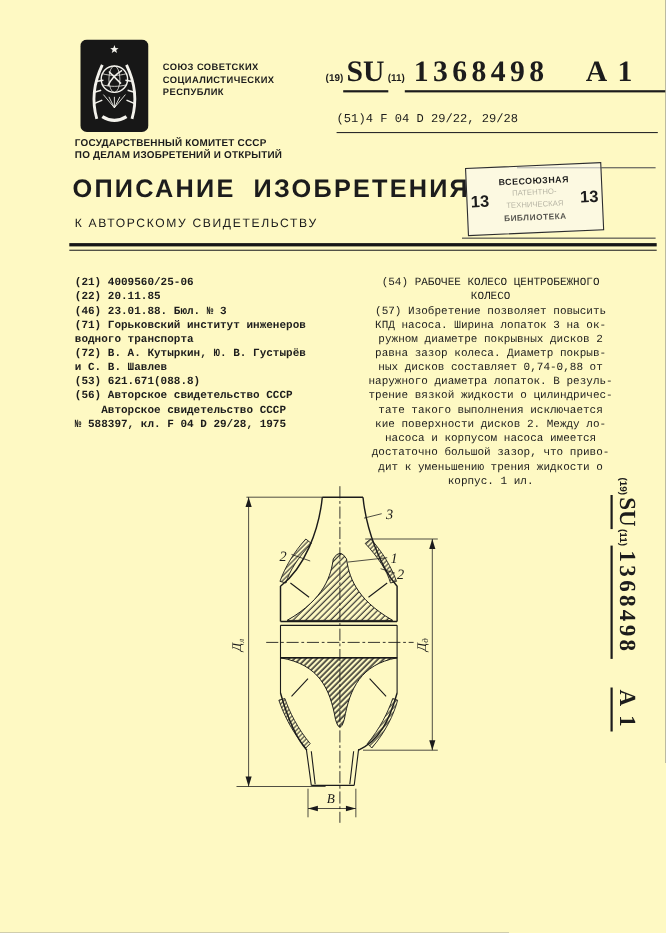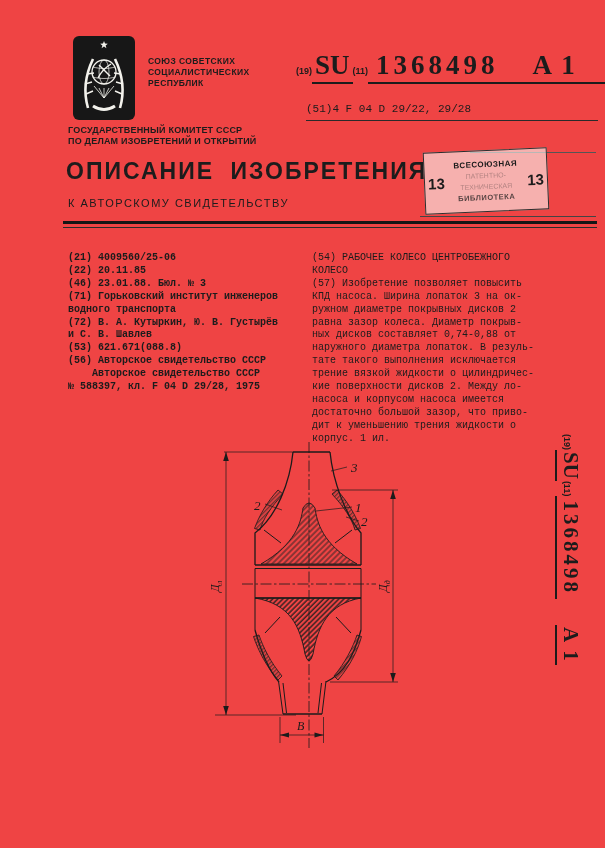--- a/index.html
+++ b/index.html
@@ -1,16 +1,16 @@
 <!DOCTYPE html>
 <html><head>
 <meta charset="utf-8">
 <style>
   html,body{margin:0;padding:0;background:#888;}
-  #page{position:relative;width:605px;height:848px;background:#ef4444;overflow:hidden;
+  #page{position:relative;width:605px;height:848px;background:#fef9c3;overflow:hidden;
         font-family:"Liberation Sans",sans-serif;color:#1c1c1c;}
   .abs{position:absolute;}
   
   #emblem{left:73px;top:36px;}
   #union{left:148px;top:56px;font-size:8.5px;font-weight:bold;line-height:11px;letter-spacing:.4px;}
   #doccode{left:296px;top:50px;display:flex;align-items:baseline;white-space:nowrap;}
   .tiny{font-size:9px;font-weight:bold;}
   .bigcode{font-family:"Liberation Serif",serif;font-weight:bold;font-size:27px;}
   #su-span{border-bottom:2.5px solid #1c1c1c;padding:0 3px 1px 3px;}
   #numgrp{border-bottom:2.5px solid #1c1c1c;padding:0 34px 1px 8px;display:inline-flex;align-items:baseline;}
@@ -32,21 +32,21 @@
   .stamp-faint{font-size:7px;opacity:.32;}
   .stamp-l4{font-size:7.5px;font-weight:bold;opacity:.75;letter-spacing:.5px;}
   #stamp-rule{left:420px;top:216px;width:176px;height:1px;background:#444;}
   
   #rule-thick{left:63px;top:221px;width:534px;height:3px;background:#161616;}
   #rule-thin{left:63px;top:227px;width:534px;height:1px;background:#2a2a2a;}
   
   .col{font-family:"Liberation Mono",monospace;font-size:10px;line-height:12.9px;}
   .col div{white-space:pre;}
   #col-left{left:68px;top:252px;width:242px;font-weight:bold;}
-  #col-right{left:312px;top:252px;width:244px;}
+  #col-right{left:324px;top:252px;width:244px;text-align:center;}
   
   #fig{left:150px;top:430px;}
   .fline{stroke:#1b1b1b;stroke-width:1.3;fill:none;}
   .fmed{stroke:#1b1b1b;stroke-width:1;fill:none;}
   .fthin{stroke:#1b1b1b;stroke-width:.7;fill:none;}
   .faxis{stroke:#1b1b1b;stroke-width:.8;fill:none;stroke-dasharray:11 2.5 2.5 2.5;}
   .farrow{fill:#1b1b1b;stroke:none;}
   .ftext{font-family:"Liberation Serif",serif;font-style:italic;fill:#1b1b1b;font-size:13px;}
   .fdim{font-family:"Liberation Serif",serif;font-style:italic;fill:#1b1b1b;font-size:12px;}
   .fsub{font-size:8px;}
@@ -139,22 +139,22 @@
     </div>
   <div id="col-right" class="abs col">
       <div>(54) РАБОЧЕЕ КОЛЕСО ЦЕНТРОБЕЖНОГО</div>
       <div>КОЛЕСО</div>
       <div>(57) Изобретение позволяет повысить</div>
       <div>КПД насоса. Ширина лопаток 3 на ок-</div>
       <div>ружном диаметре покрывных дисков 2</div>
       <div>равна зазор колеса. Диаметр покрыв-</div>
       <div>ных дисков составляет 0,74-0,88 от</div>
       <div>наружного диаметра лопаток. В резуль-</div>
+      <div>трение вязкой жидкости о цилиндричес-</div>
       <div>тате такого выполнения исключается</div>
-      <div>трение вязкой жидкости о цилиндричес-</div>
       <div>кие поверхности дисков 2. Между ло-</div>
       <div>насоса и корпусом насоса имеется</div>
       <div>достаточно большой зазор, что приво-</div>
       <div>дит к уменьшению трения жидкости о</div>
       <div>корпус. 1 ил.</div>
     </div>
 
   <svg id="fig" class="abs" width="320" height="370" viewBox="0 0 320 370">
     <defs>
       <pattern id="h1" width="4" height="4" patternUnits="userSpaceOnUse" patternTransform="rotate(45)">

